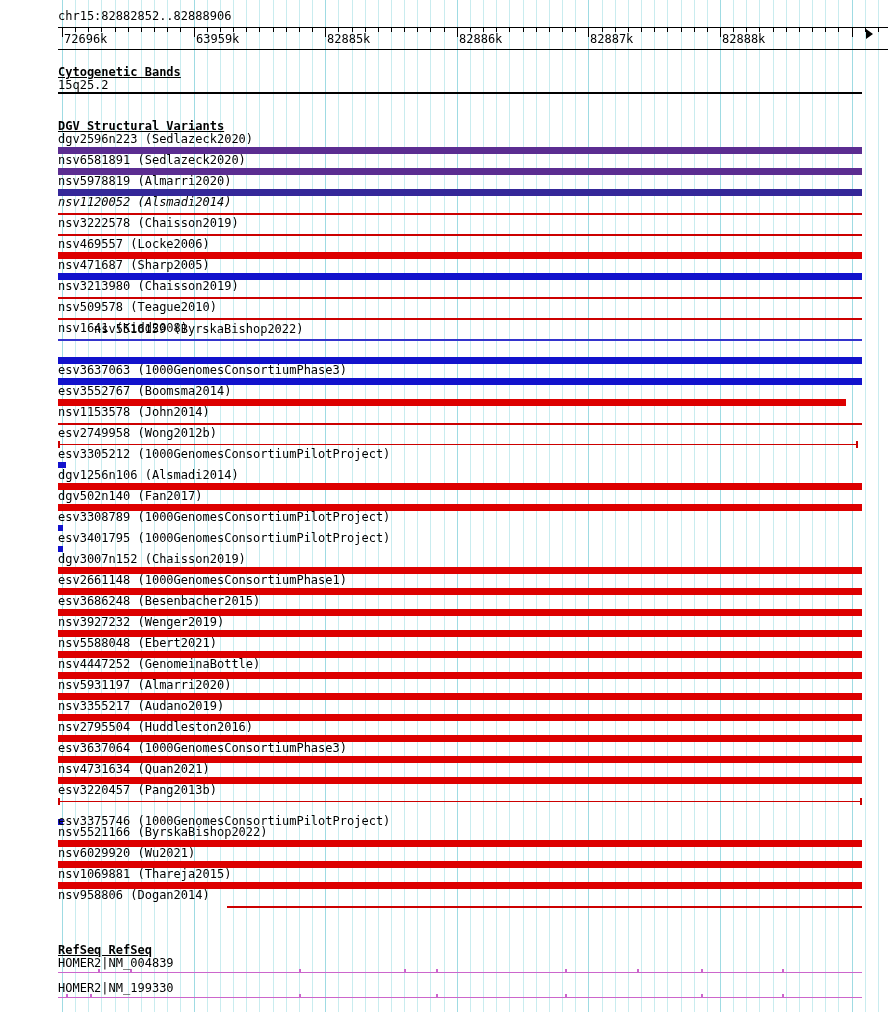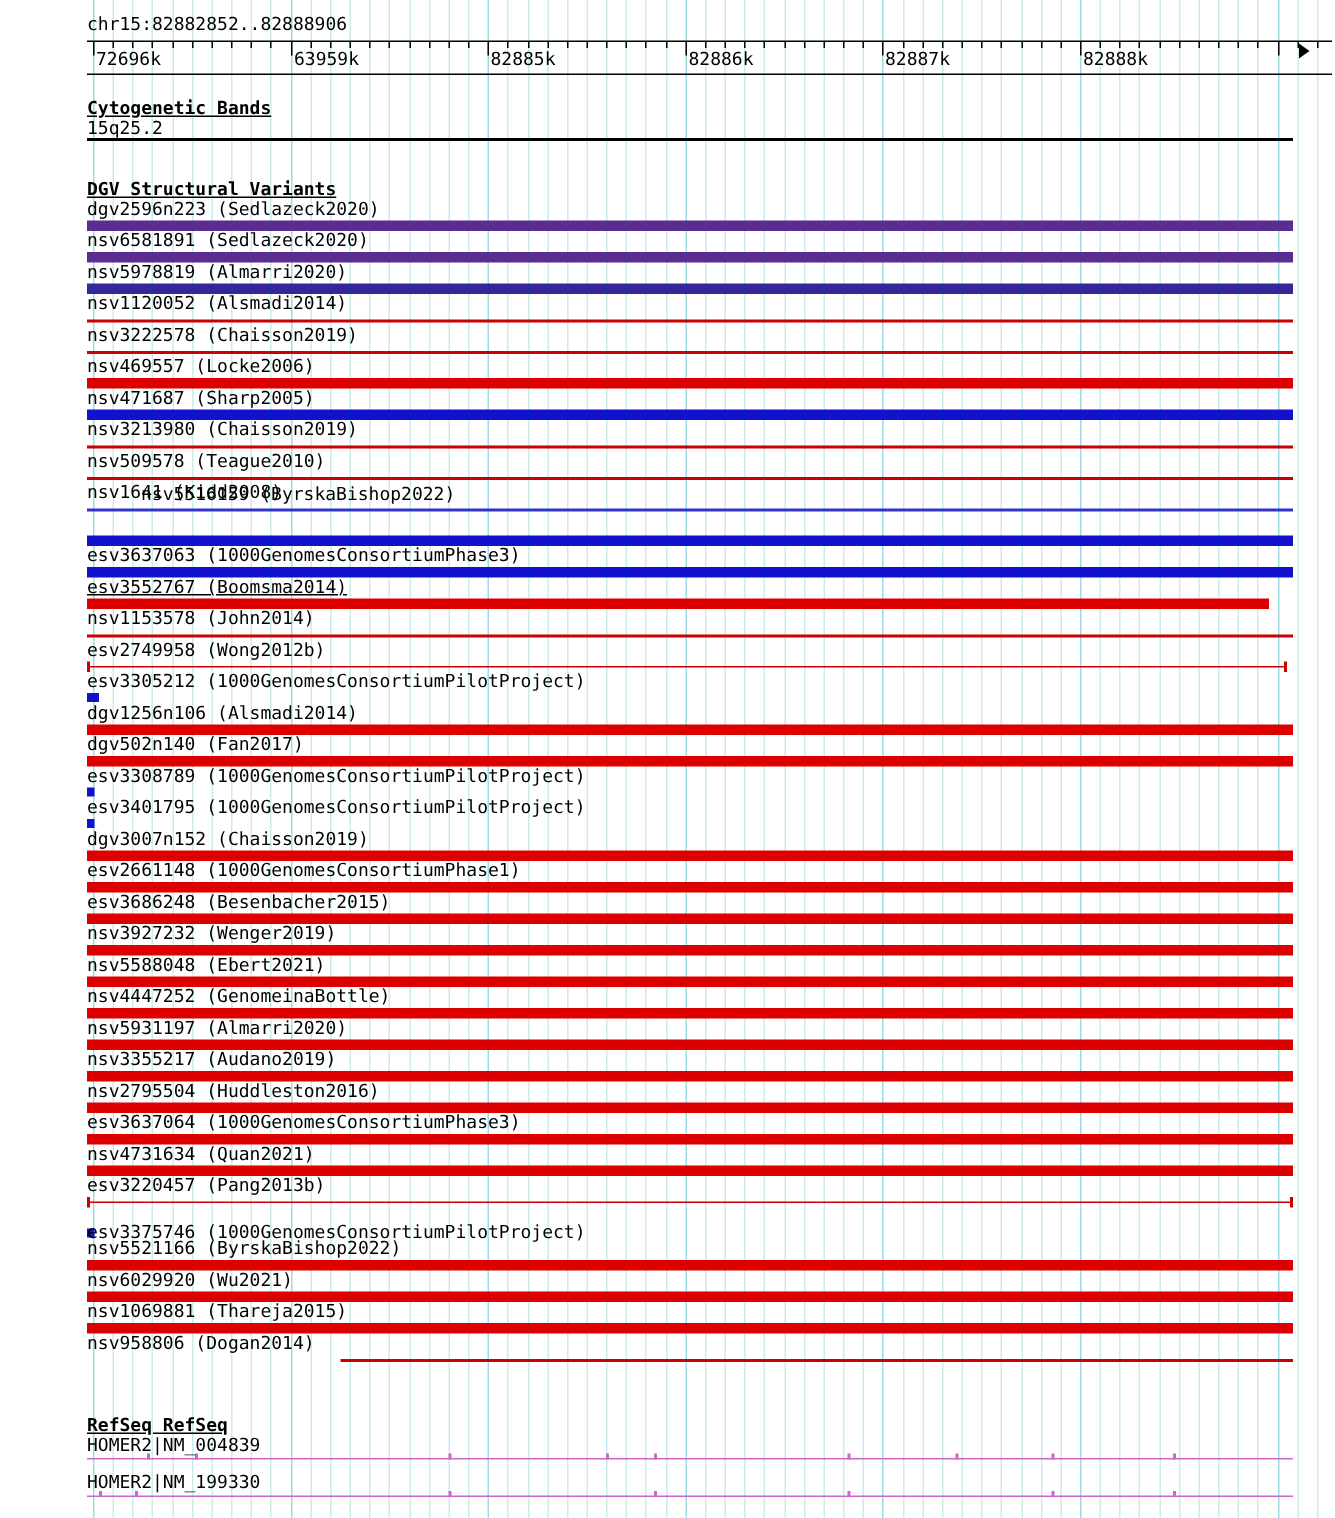--- a/index.html
+++ b/index.html
@@ -184,21 +184,21 @@
       </div>
       <div>
         <div class="label" style="left: 58px; top: 155px;">nsv6581891 (Sedlazeck2020)</div>
         <div class="bar" style="left: 58px; top: 168px; width: 804px; height: 7px; background: rgb(91, 45, 145);"></div>
       </div>
       <div>
         <div class="label" style="left: 58px; top: 176px;">nsv5978819 (Almarri2020)</div>
         <div class="bar" style="left: 58px; top: 189px; width: 804px; height: 7px; background: rgb(52, 39, 153);"></div>
       </div>
       <div>
-        <div class="label" style="left: 58px; top: 197px;">nsv1120052 (Alsmadi2014)</div>
+        <div class="label" style="left: 58px; top: 197px; font-style: italic;">nsv1120052 (Alsmadi2014)</div>
         <div class="bar" style="left: 58px; top: 213px; width: 804px; height: 2px; background: rgb(204, 0, 0);"></div>
       </div>
       <div>
         <div class="label" style="left: 58px; top: 218px;">nsv3222578 (Chaisson2019)</div>
         <div class="bar" style="left: 58px; top: 234px; width: 804px; height: 2px; background: rgb(204, 0, 0);"></div>
       </div>
       <div>
         <div class="label" style="left: 58px; top: 239px;">nsv469557 (Locke2006)</div>
         <div class="bar" style="left: 58px; top: 252px; width: 804px; height: 7px; background: rgb(221, 0, 0);"></div>
       </div>
@@ -220,21 +220,21 @@
       </div>
       <div>
         <div class="label" style="left: 58px; top: 324px; margin-left: 36px;">nsv5516159 (ByrskaBishop2022)</div>
         <div class="bar" style="left: 58px; top: 357px; width: 804px; height: 7px; background: rgb(18, 18, 204);"></div>
       </div>
       <div>
         <div class="label" style="left: 58px; top: 365px;">esv3637063 (1000GenomesConsortiumPhase3)</div>
         <div class="bar" style="left: 58px; top: 378px; width: 804px; height: 7px; background: rgb(18, 18, 204);"></div>
       </div>
       <div>
-        <div class="label" style="left: 58px; top: 386px; text-decoration: underline;">esv3552767 (Boomsma2014)</div>
+        <div class="label" style="left: 58px; top: 386px;">esv3552767 (Boomsma2014)</div>
         <div class="bar" style="left: 58px; top: 399px; width: 787.92px; height: 7px; background: rgb(221, 0, 0);"></div>
       </div>
       <div>
         <div class="label" style="left: 58px; top: 407px;">nsv1153578 (John2014)</div>
         <div class="bar" style="left: 58px; top: 423px; width: 804px; height: 2px; background: rgb(204, 0, 0);"></div>
       </div>
       <div>
         <div class="label" style="left: 58px; top: 428px;">esv2749958 (Wong2012b)</div>
         <div class="bar" style="left: 58px; top: 444px; width: 799.98px; height: 1px; background: rgb(204, 0, 0);"></div>
         <div class="cap" style="left: 58px; top: 441px; width: 2px; height: 7px; background: rgb(204, 0, 0);"></div>

